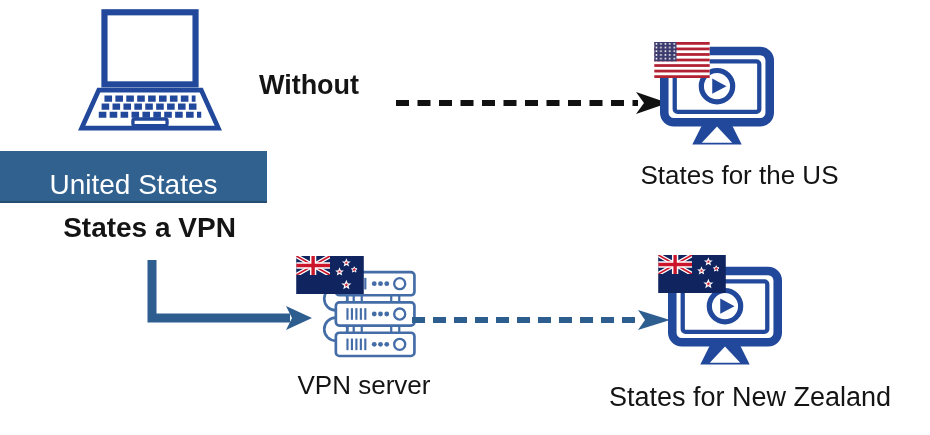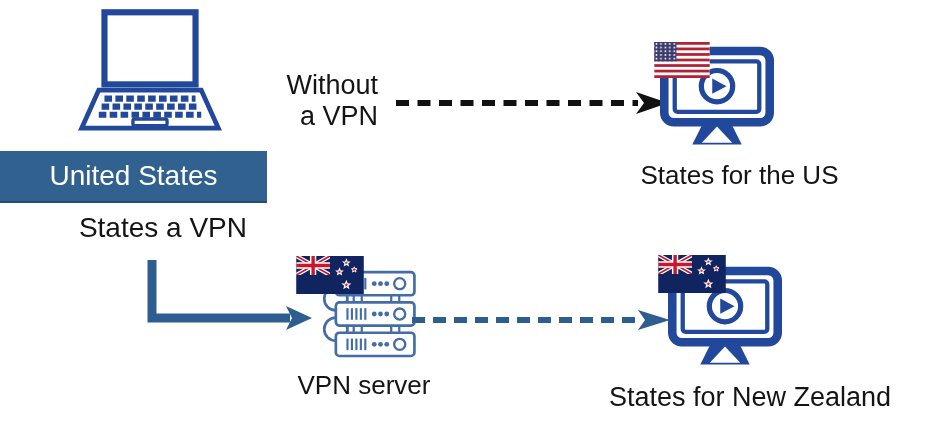--- a/index.html
+++ b/index.html
@@ -4,24 +4,24 @@
 <style>
   html,body{margin:0;padding:0;background:#fff;}
   body{font-family:"Liberation Sans",sans-serif;}
   .stage{position:relative;width:930px;height:435px;background:#ffffff;overflow:hidden;}
   .abs{position:absolute;}
   .label{color:#141414;text-align:center;}
   .banner{
     background:#30618F;
     color:#ffffff;
     font-size:28px;
-    display:flex;align-items:center;justify-content:center;
+    display:flex;align-items:flex-end;justify-content:center;
     border-bottom:2px solid #254d72;
   }
-  .bold-label{font-weight:normal;font-size:27px;line-height:1.16;text-align:right;}
+  .bold-label{font-weight:bold;font-size:27px;line-height:1.16;}
   .plain-label{font-size:26px;}
   .svg-icon{display:block;}
 </style>
 </head>
 <body>
 
 <div class="stage">
 
   <svg width="0" height="0" style="position:absolute" aria-hidden="true">
     <defs>
@@ -101,21 +101,20 @@
     </g>
     <rect x="60" y="116.5" width="36" height="7" rx="2" fill="#ffffff" stroke="#21489A" stroke-width="3.5"></rect>
   </svg>
 
   <div class="abs banner" style="left:0;top:151px;width:267px;height:50px">
     <span>United States</span>
   </div>
 
   <div class="abs label bold-label" style="left:240px;top:70px;width:138px">
     <div>Without</div>
-    <div>a VPN</div>
   </div>
 
   <svg class="abs" style="left:392px;top:88px" width="280" height="30" viewBox="0 0 280 30">
     <line x1="4" y1="15" x2="246" y2="15" stroke="#111111" stroke-width="6" stroke-dasharray="13 8.5"></line>
     <polygon points="244,4 276,15 244,26 252,15" fill="#111111"></polygon>
   </svg>
 
   <svg class="abs svg-icon" style="left:660px;top:46px" width="114" height="106">
     <use href="#monitor-play" width="114" height="106"></use>
   </svg>

